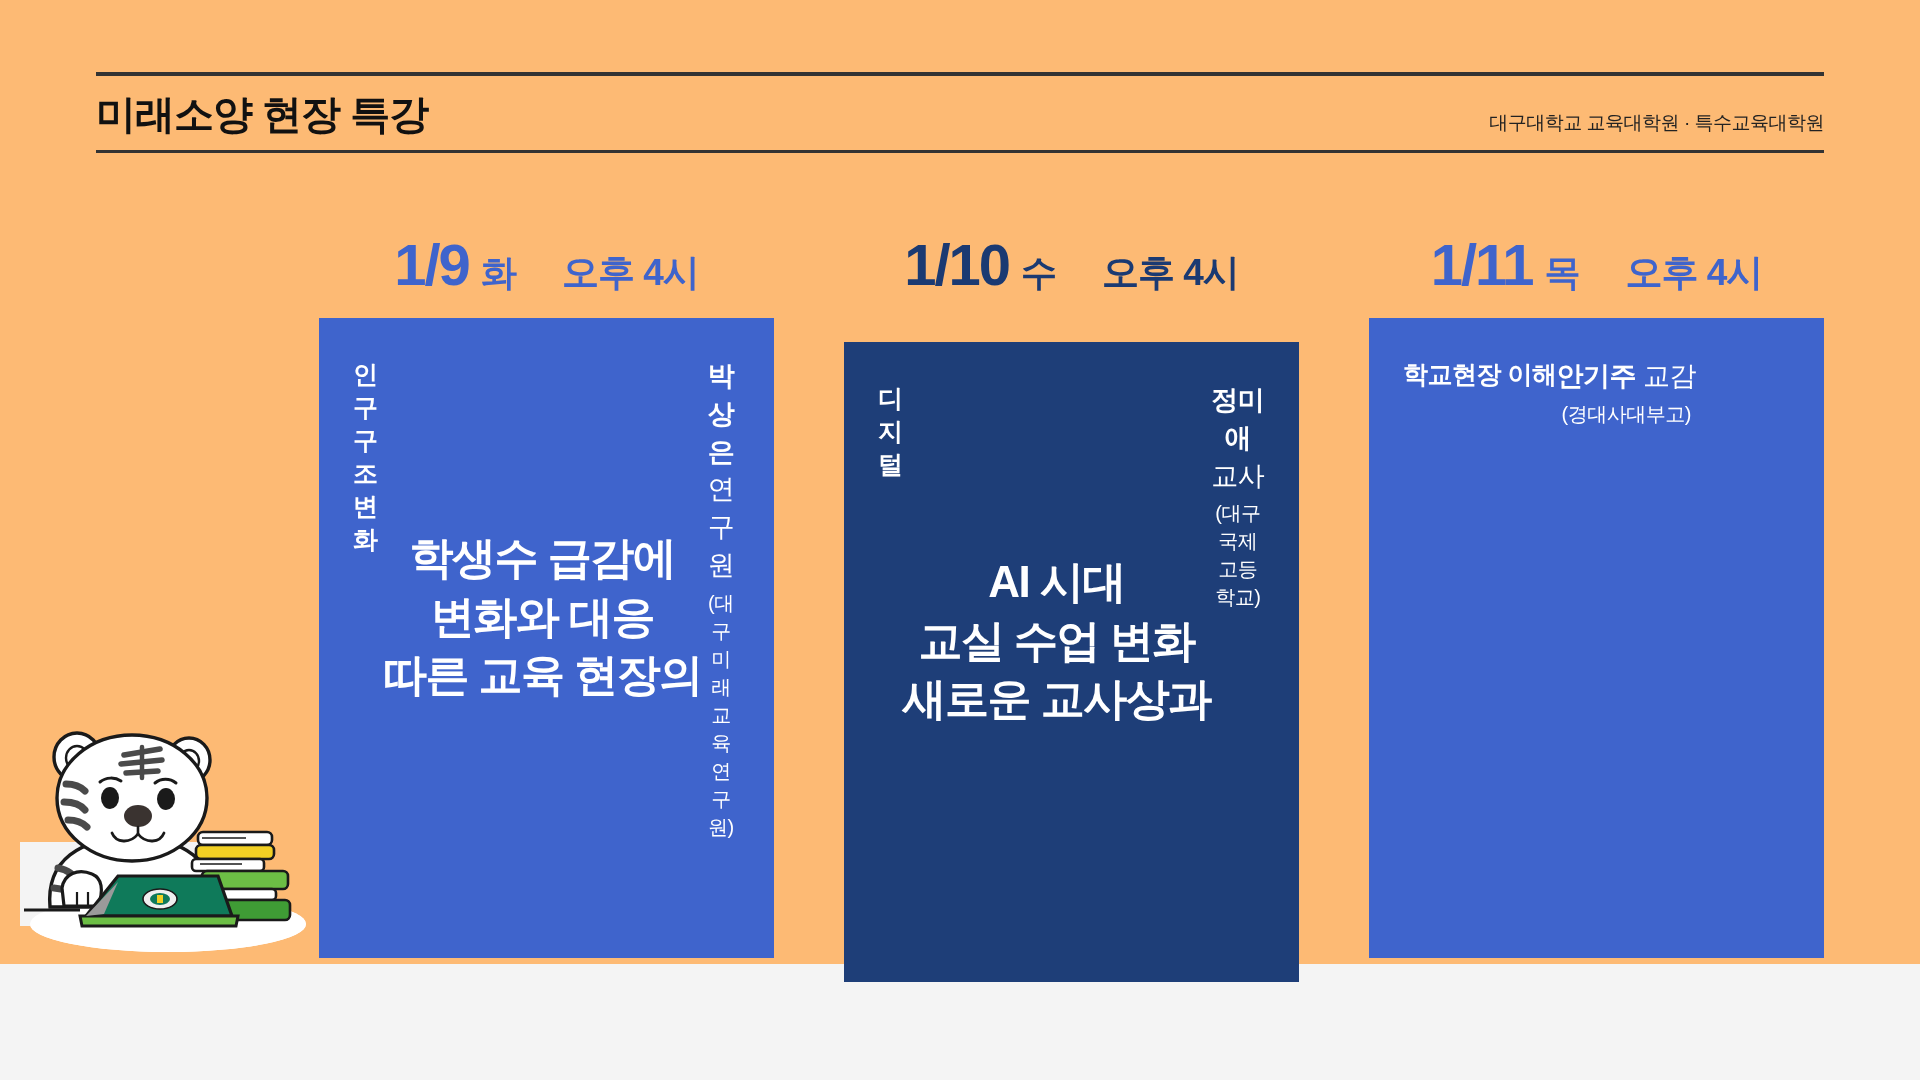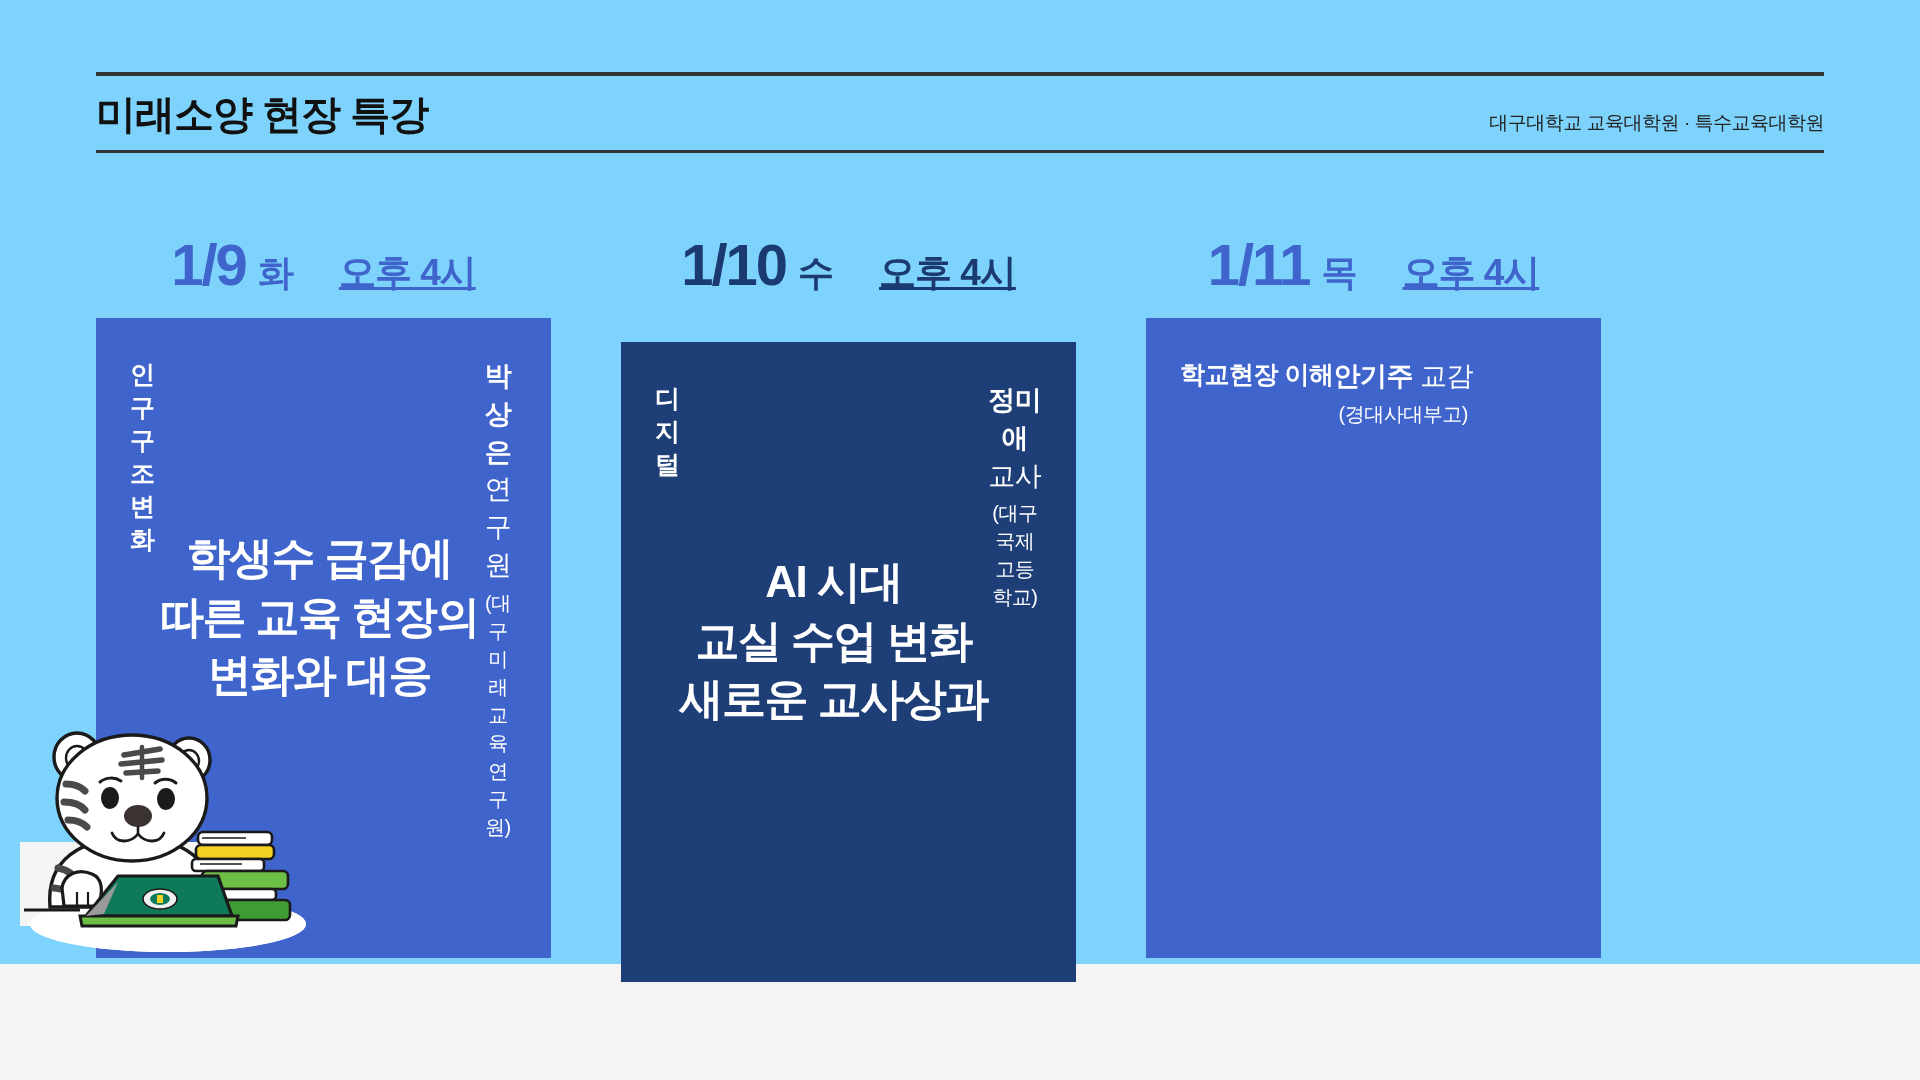--- a/index.html
+++ b/index.html
@@ -6,21 +6,21 @@
   * { margin:0; padding:0; box-sizing:border-box; }
   html, body {
     width:1920px; height:1080px;
     background:#f4f4f4;
     font-family:"Liberation Sans", "DejaVu Sans", sans-serif;
     overflow:hidden;
   }
   #poster {
     position:relative;
     width:1920px; height:964px;
-    background:#7dd3fc;
+    background:#fdba74;
   }
 
   
   .header {
     position:absolute;
     left:96px; top:72px;
     width:1728px;
   }
   .header-rule {
     width:100%;
@@ -54,21 +54,21 @@
     height:3px;
     background:#333333;
   }
 
   
   .cards {
     position:absolute;
     left:96px; top:236px;
     width:1728px;
     display:flex;
-    justify-content:flex-start;
+    justify-content:flex-end;
     gap:70px;
   }
   .card-col {
     width:455px;
     display:flex;
     flex-direction:column;
     align-items:center;
   }
 
   
@@ -92,21 +92,20 @@
     letter-spacing:-1px;
     margin-left:12px;
     line-height:1;
   }
   .date-time {
     font-size:37px;
     font-weight:bold;
     letter-spacing:-1px;
     margin-left:46px;
     line-height:1;
-    text-decoration:underline;
   }
 
   
   .card {
     width:455px;
     height:640px;
     position:relative;
     display:flex;
     flex-direction:row;
     padding:40px 34px 34px 34px;
@@ -182,22 +181,22 @@
     <div class="card-col">
       <div class="date-line">
         <span class="date-num" style="color: rgb(63, 100, 204);">1/9</span>
         <span class="date-dow" style="color: rgb(63, 100, 204);">화</span>
         <span class="date-time" style="color: rgb(63, 100, 204);">오후 4시</span>
       </div>
       <div class="card" style="background-color: rgb(63, 100, 204);">
         <div class="card-tag">인구구조변화</div>
         <div class="card-title">
             <span>학생수 급감에</span>
+            <span>변화와 대응</span>
             <span>따른 교육 현장의</span>
-            <span>변화와 대응</span>
           </div>
         <div class="speaker">
           <div class="speaker-name"><b>박상은</b> <i>연구원</i></div>
           <div class="speaker-affil">(대구미래교육연구원)</div>
         </div>
       </div>
     </div>
 
     <div class="card-col">
       <div class="date-line">

